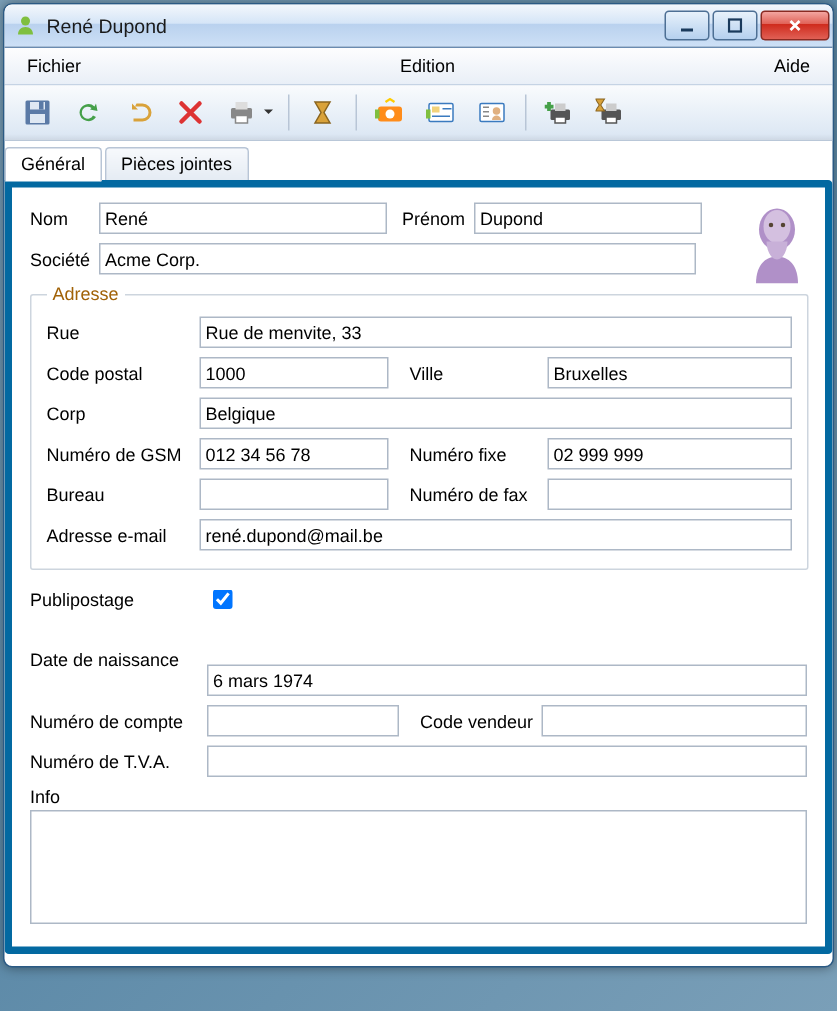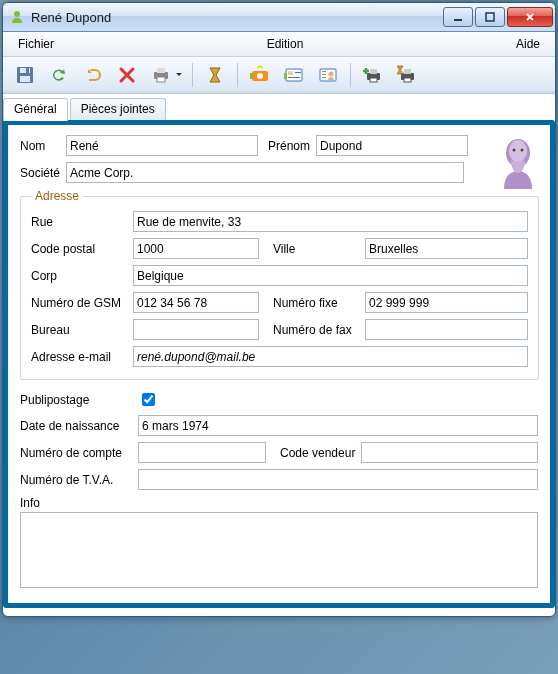--- a/index.html
+++ b/index.html
@@ -212,31 +212,31 @@
           <input type="text" style="flex: 1 1 0%;" value="02 999 999">
         </div>
         <div class="row">
           <label class="lbl-col">Bureau</label>
           <input type="text" style="width: 118px;" value="">
           <label style="width:86px;margin-left:8px">Numéro de fax</label>
           <input type="text" style="flex: 1 1 0%;" value="">
         </div>
         <div class="row">
           <label class="lbl-col">Adresse e-mail</label>
-          <input type="text" style="flex: 1 1 0%; font-style: italic;" value="rené.dupond@mail.be">
+          <input type="text" style="flex: 1 1 0%;" value="rené.dupond@mail.be">
         </div>
       </fieldset>
 
       <div class="row">
         <label style="width:112px">Publipostage</label>
         <input type="checkbox" class="chk" checked="" style="">
       </div>
       <div class="row">
         <label style="width:112px">Date de naissance</label>
-        <input type="text" style="flex: 1 1 0%;" value="6 mars 1974">
+        <input type="text" style="flex: 1 1 0%; margin-top: 28px;" value="6 mars 1974">
       </div>
       <div class="row">
         <label style="width:112px">Numéro de compte</label>
         <input type="text" style="width: 120px;" value="">
         <label style="margin-left:8px">Code vendeur</label>
         <input type="text" style="flex: 1 1 0%;" value="">
       </div>
       <div class="row">
         <label style="width:112px">Numéro de T.V.A.</label>
         <input type="text" style="flex: 1 1 0%;" value="">

